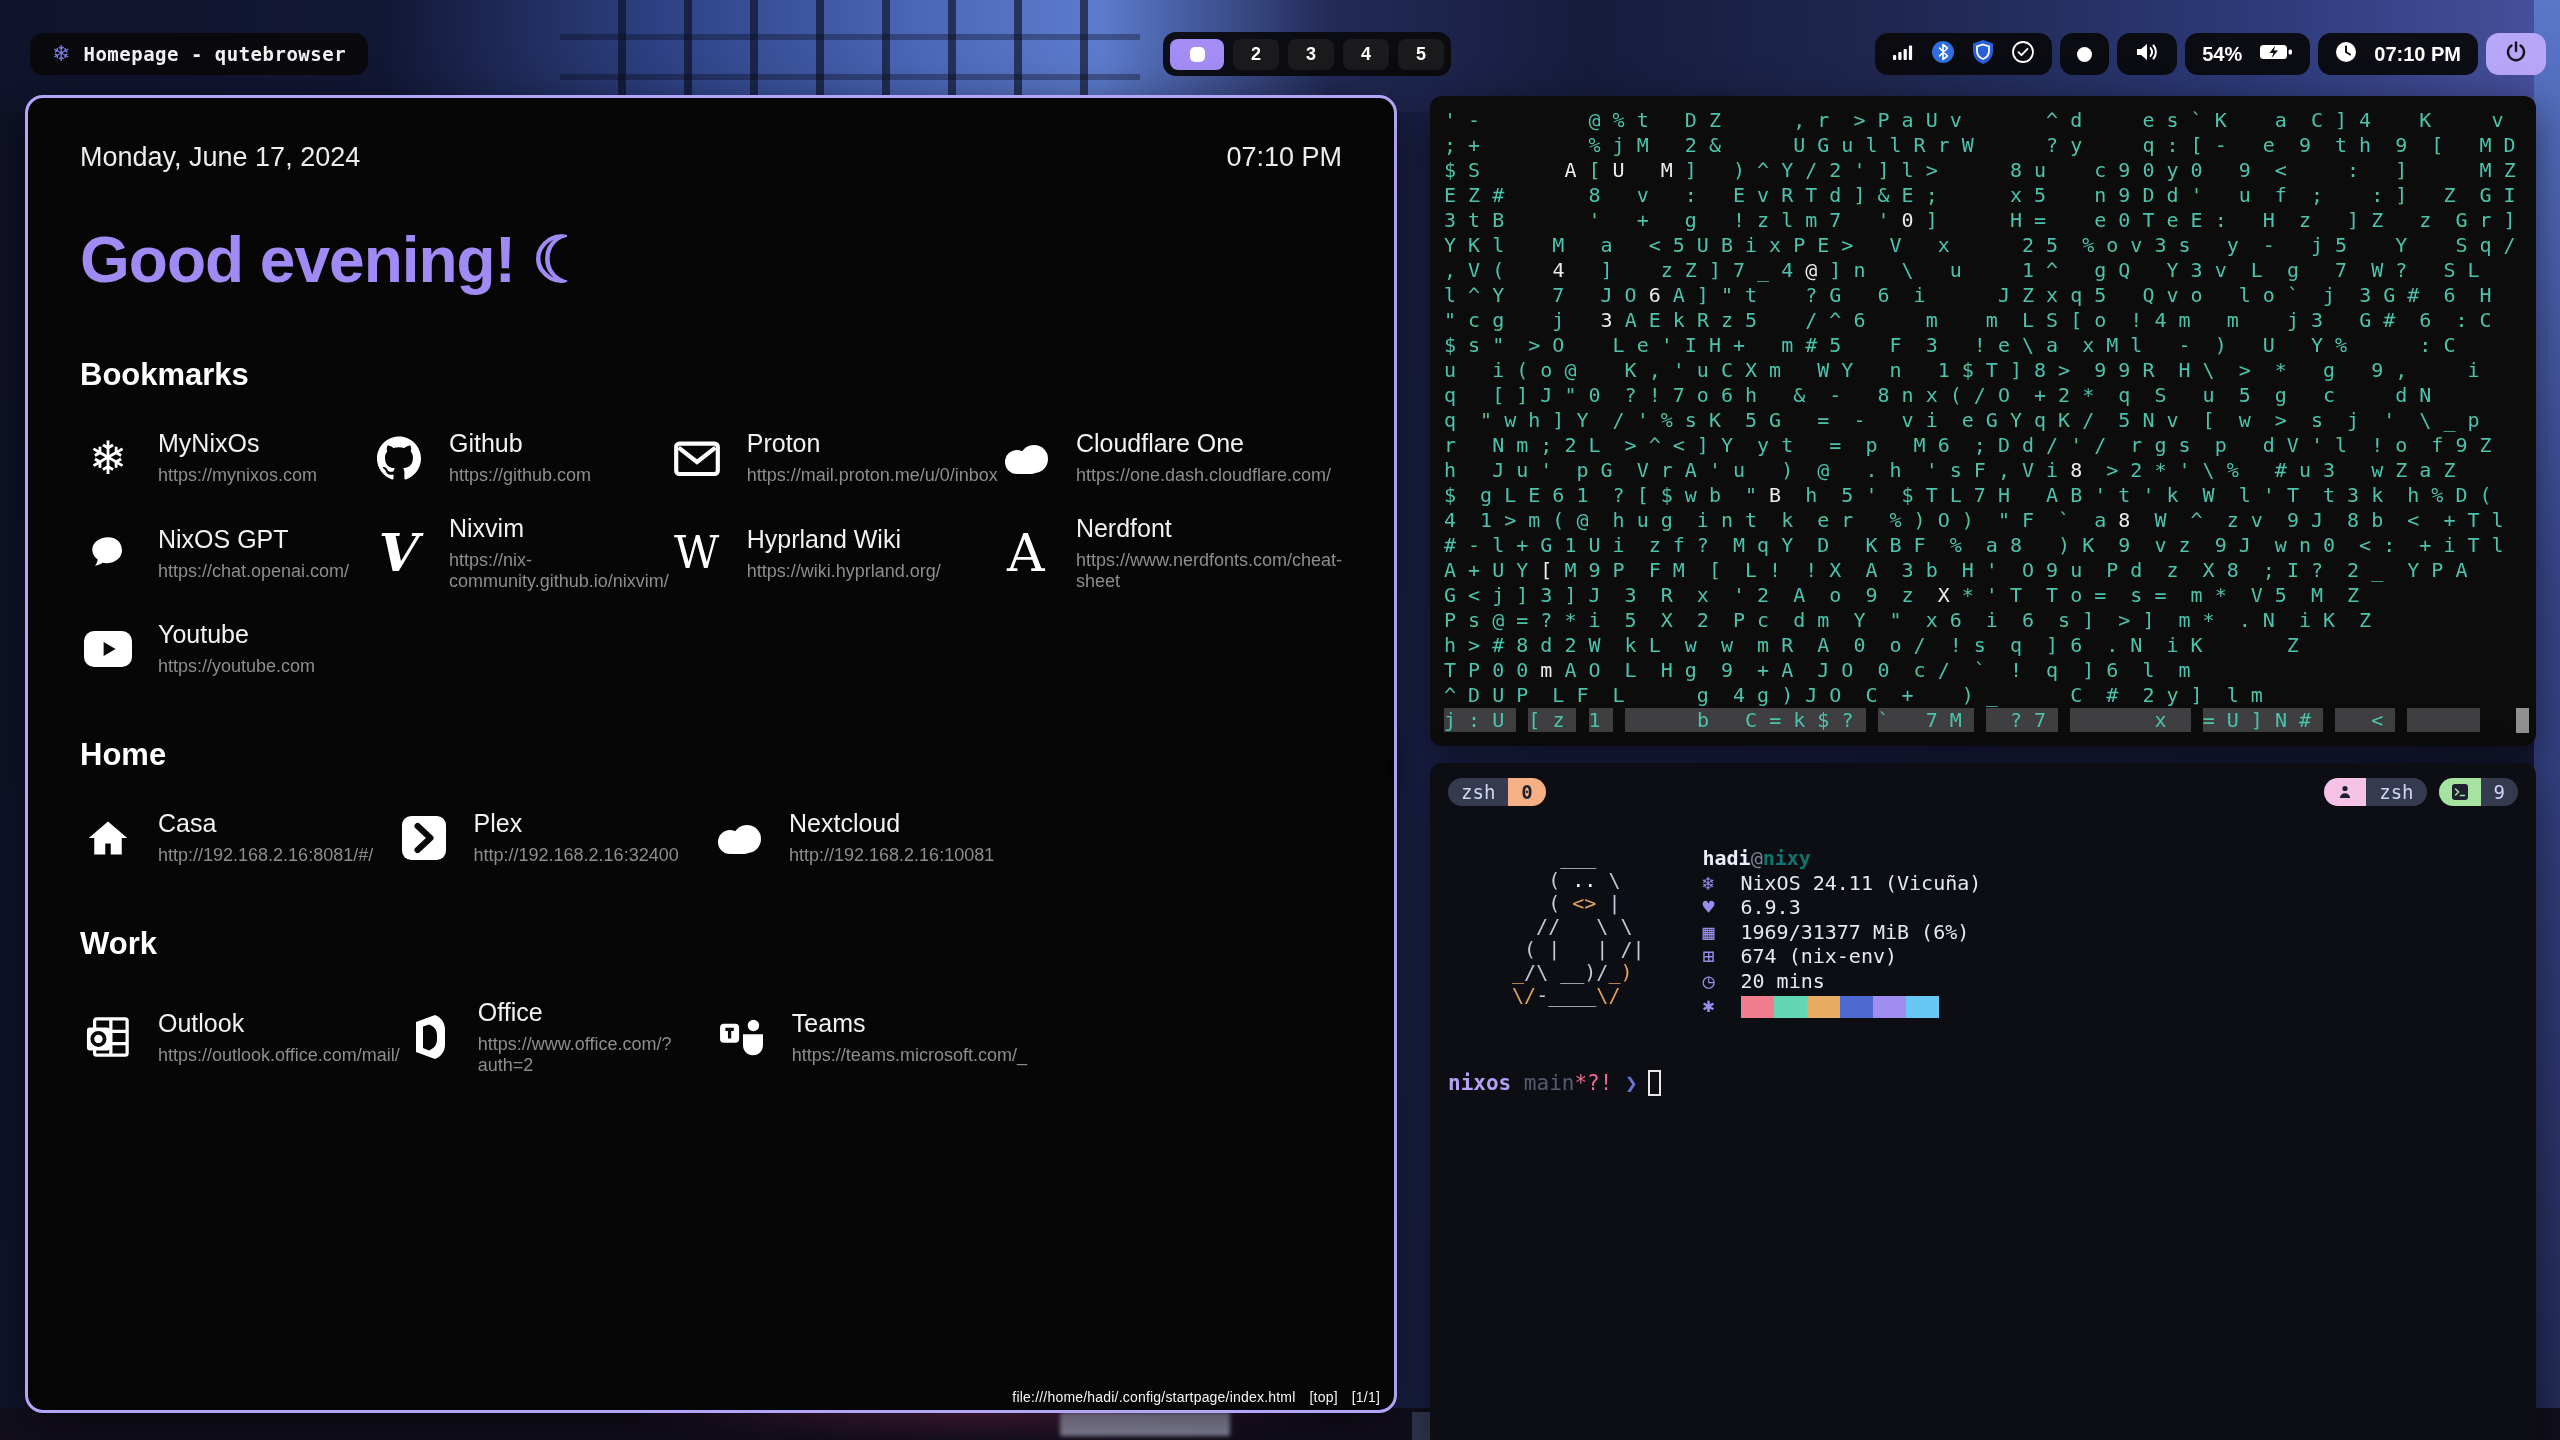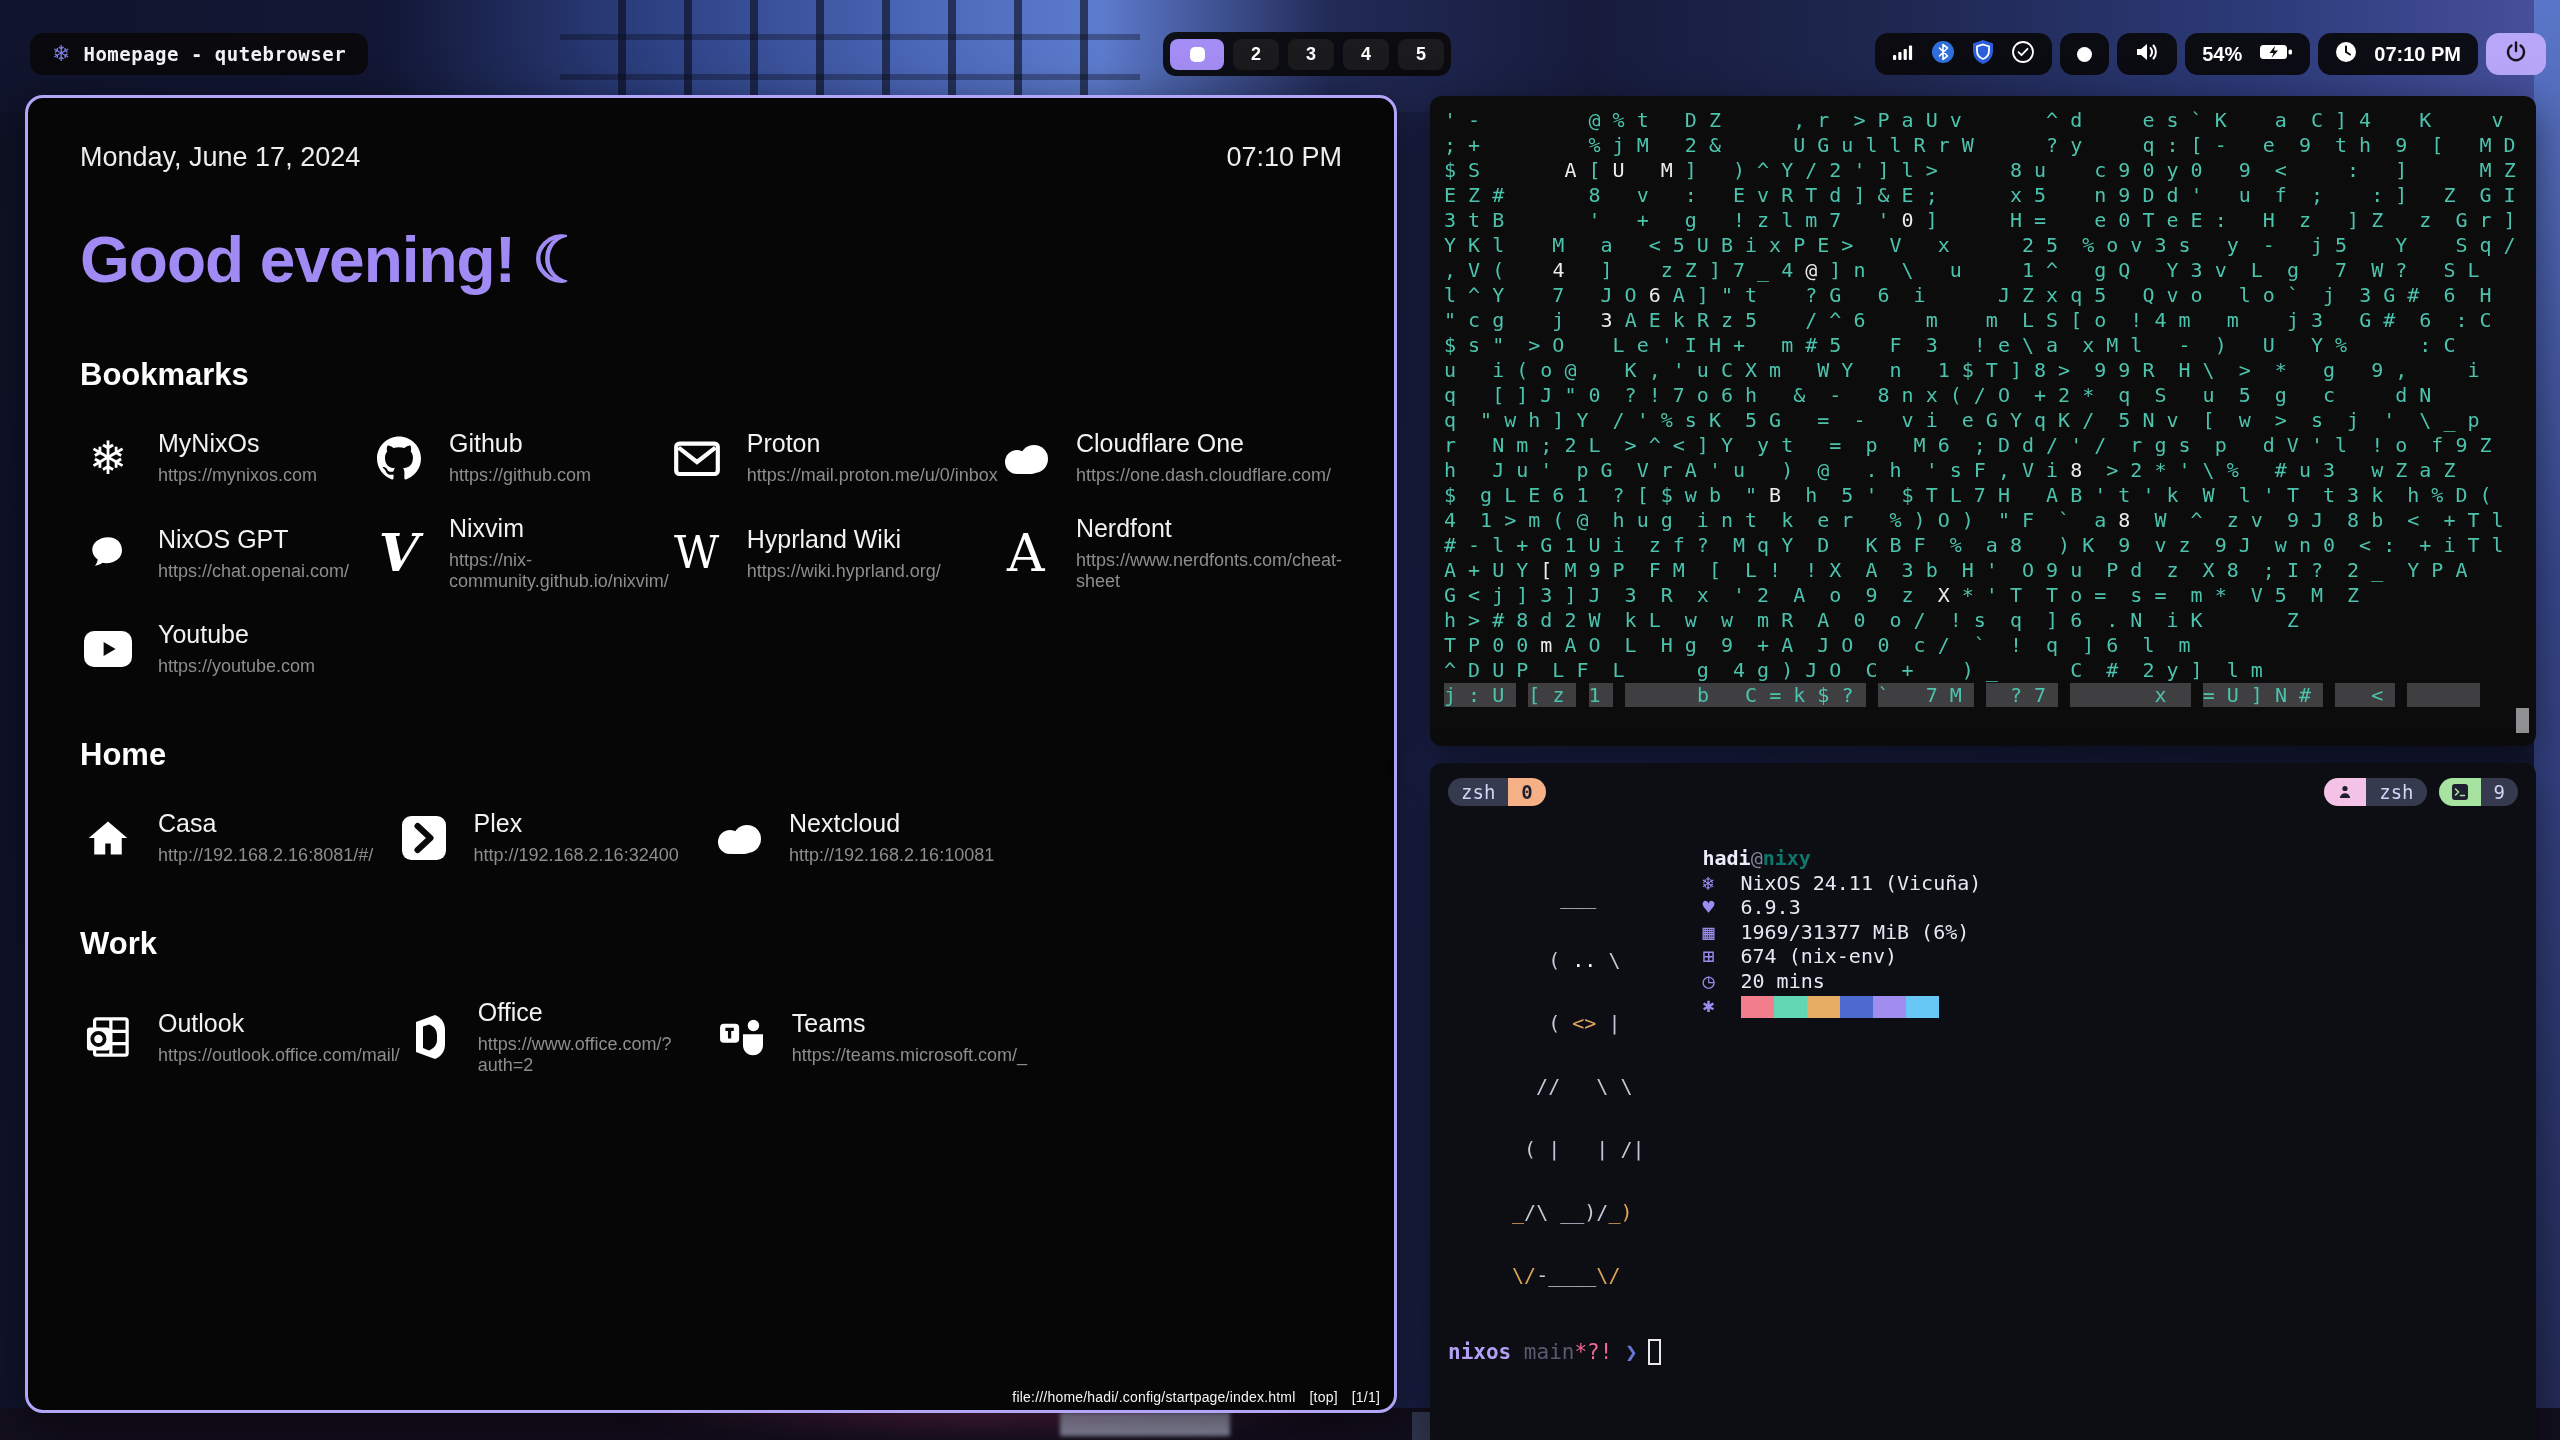--- a/index.html
+++ b/index.html
@@ -74,21 +74,21 @@
   .tseg { display:flex; align-items:center; padding:0 13px; }
   .tseg.lbl { background:#363a4f; color:#cdd6f4; }
   .tseg.badge { background:#f5b185; color:#1e2030; font-weight:bold; }
   .tr-group { display:flex; gap:12px; }
   .rl { border-radius:14px 0 0 14px; }
   .rr { border-radius:0 14px 14px 0; }
   .tseg.ic-pink { background:#f5c2e7; }
   .tseg.ic-green{ background:#a6e3a1; }
 
   #fetch { display:flex; margin:40px 0 0 70px; gap:58px; }
-  #fetch-art div { white-space:pre; font:20px/23px "DejaVu Sans Mono",monospace;margin-top:40px; }
+  #fetch-art div { white-space:pre; font:20px/23px "DejaVu Sans Mono",monospace; }
   .c-g{color:#c3c9d8} .c-w{color:#ffffff} .c-o{color:#e0a45c}
   #fetch-info { font:20px/24.5px "DejaVu Sans Mono",monospace; color:#e6e9f4; }
   .fu-user{color:#eaeefb;font-weight:bold} .fu-at{color:#7f849c} .fu-host{color:#0f766e;font-weight:bold}
   .fi-icon { display:inline-block; width:38px; color:#9a8cf0; }
   .pal { display:inline-flex; vertical-align:middle; }
   .pal span { width:33px; height:22px; display:inline-block; }
 
   #prompt { margin:52px 0 0 18px; font:21px/1 "DejaVu Sans Mono",monospace; white-space:pre; }
   .p-dir{color:#b4a0f5;font-weight:bold} .p-branch{color:#585b70} .p-flags{color:#f06a93} .p-arrow{color:#6a76d6}
   .p-cursor{ display:inline-block; width:13px; height:26px; border:2px solid #e8e8e8; vertical-align:-6px; margin-left:10px; }
@@ -393,20 +393,21 @@
       <div class="mx-row">u   i ( o @    K , ' u C X m   W Y   n   1 $ T ] 8 &gt;  9 9 R  H \  &gt;  *   g   9 ,     i</div>
       <div class="mx-row">q   [ ] J " 0  ? ! 7 o 6 h   &amp;  -   8 n x ( / O  + 2 *  q  S   u  5  g   c     d N</div>
       <div class="mx-row">q  " w h ] Y  / ' % s K  5 G   =  -   v i  e G Y q K /  5 N v  [  w  &gt;  s  j  '  \ _ p</div>
       <div class="mx-row">r   N m ; 2 L  &gt; ^ &lt; ] Y  y t   =  p   M 6  ; D d / ' /  r g s  p   d V ' l  ! o  f 9 Z</div>
       <div class="mx-row">h   J u '  p G  V r A ' u   )  @   . h  ' s F , V i <b class="w">8</b>  &gt; 2 * ' \ %   # u 3   w Z a Z</div>
       <div class="mx-row">$  g L E 6 1  ? [ $ w b  " <b class="w">B</b>  h  5 '  $ T L 7 H   A B ' t ' k  W  l ' T  t 3 k  h % D (</div>
       <div class="mx-row">4  1 &gt; m ( @  h u g  i n t  k  e r   % ) O )  " F  `  a <b class="w">8</b>  W  ^  z v  9 J  8 b  &lt;  + T l</div>
       <div class="mx-row"># - l + G 1 U i  z f ?  M q Y  D   K B F  %  a 8   ) K  9  v z  9 J  w n 0  &lt; :  + i T l</div>
       <div class="mx-row">A + U Y <b class="w">[</b> M 9 P  F M  [  L !  ! X  A  3 b  H '  O 9 u  P d  z  X 8  ; I ?  2 _  Y P A</div>
       <div class="mx-row">G &lt; j ] 3 ] J  3  R  x  ' 2  A  o  9  z  <b class="w">X</b> * ' T  T o =  s =  m *  V 5  M  Z</div>
+      <div class="mx-row">P s @ = ? * i  5  X  2  P c  d m  Y  "  x 6  i  6  s ]  &gt; ]  m *  . N  i K  Z</div>
       <div class="mx-row">h &gt; # 8 d 2 W  k L  w  w  m R  A  0  o /  ! s  q  ] 6  . N  i K       Z</div>
       <div class="mx-row">T P 0 0 <b class="w">m</b> A O  L  H g  9  + A  J O  0  c /  `  !  q  ] 6  l  m</div>
       <div class="mx-row">^ D U P  L F  L      g  4 g ) J O  C  +    ) _      C  #  2 y ]  l m</div>
     </div>
   <div class="mx-bottom" id="mx-bottom"><span class="mx-cell">j : U </span><span class="mx-gap"> </span><span class="mx-cell">[ z </span><span class="mx-gap"> </span><span class="mx-cell">1 </span><span class="mx-gap"> </span><span class="mx-cell">      </span><span class="mx-cell">b   </span><span class="mx-cell">C = k $ ? </span><span class="mx-gap"> </span><span class="mx-cell">` </span><span class="mx-cell">  7 M </span><span class="mx-gap"> </span><span class="mx-cell">  ? 7 </span><span class="mx-gap"> </span><span class="mx-cell">      </span><span class="mx-cell"> x  </span><span class="mx-gap"> </span><span class="mx-cell">= U ] N # </span><span class="mx-gap"> </span><span class="mx-cell">   &lt; </span><span class="mx-gap"> </span><span class="mx-cell">      </span></div>
   <div class="mx-thumb"></div>
 </div>
 
 <div id="term" class="abs">
   <div class="tmux">

